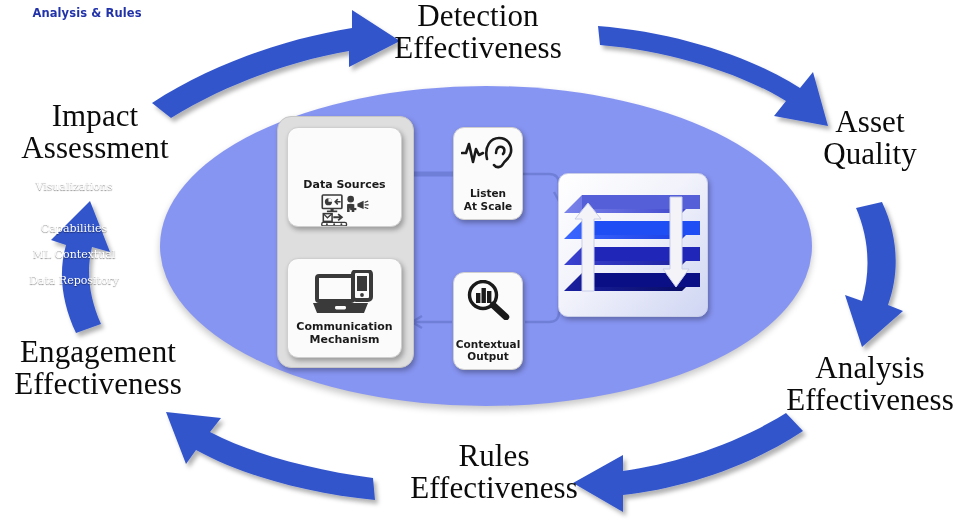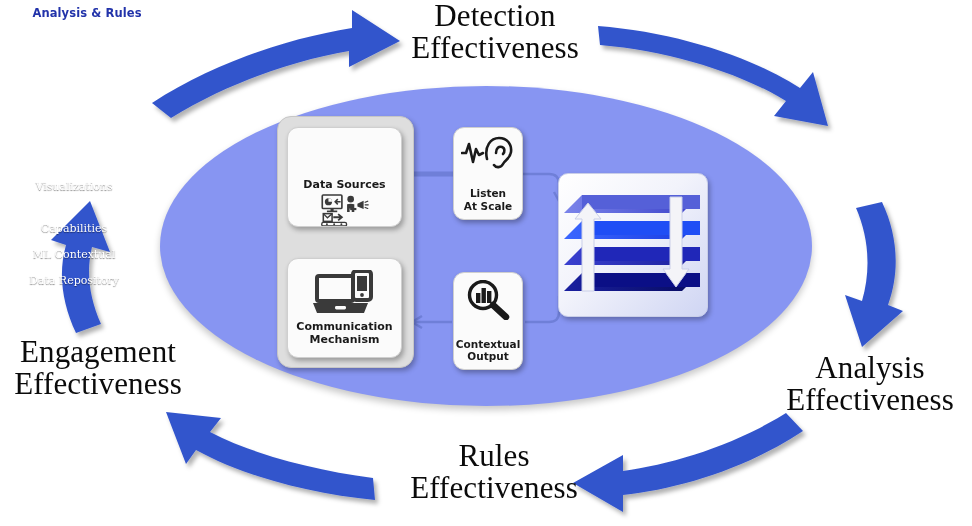--- a/index.html
+++ b/index.html
@@ -10,21 +10,21 @@
   .cycle-label{
     position:absolute;
     font-family:"Liberation Serif",serif;
     font-size:31px;
     line-height:1.04;
     color:#0b0b0b;
     text-align:center;
     white-space:pre-line;
     letter-spacing:.1px;
   }
-  #lbl-detection{left:372px;top:0px;width:246px;}
+  #lbl-detection{left:355px;top:0px;width:246px;}
   #lbl-asset{left:770px;top:106px;width:200px;}
   #lbl-analysis{left:768px;top:352px;width:204px;}
   #lbl-rules{left:378px;top:440px;width:232px;}
   #lbl-engagement{left:-2px;top:336px;width:200px;}
   #lbl-impact{left:0px;top:100px;width:190px;}
 
   
   #arrows,#inner-svg{position:absolute;left:0;top:0;width:972px;height:526px;}
   #arrows{pointer-events:none;}
 
@@ -111,26 +111,30 @@
       <path d="M803,431 C746,469 678,489 623,495 L623,512 L573,483 L623,455 L623,471 C672,464 733,446 786,413 Z"></path>
 
       <path d="M375,500 C310,494 243,476 196,450 L186,464 L166,412 L221,418 L210,432 C252,454 313,470 373,478 Z"></path>
 
       <path d="M76,333 C62,303 58,273 66,245 L51,240 L90,201 L110,252 L92,247 C86,271 89,297 101,324 Z"></path>
     </g>
   </svg>
 
   <div class="cycle-label" id="lbl-detection">Detection
 Effectiveness</div>
+  <div class="cycle-label" id="lbl-asset">Asset
+Quality</div>
   <div class="cycle-label" id="lbl-analysis">Analysis
 Effectiveness</div>
   <div class="cycle-label" id="lbl-rules">Rules
 Effectiveness</div>
   <div class="cycle-label" id="lbl-engagement">Engagement
 Effectiveness</div>
+  <div class="cycle-label" id="lbl-impact">Impact
+Assessment</div>
 
   <div id="ellipse"></div>
 
   <svg id="inner-svg" viewBox="0 0 972 526">
     <g fill="none" stroke="#6f7fd8" stroke-width="3">
 
       <path d="M405,174 L455,174" stroke-width="5"></path>
 
       <path d="M522,174 L549,174 Q559,174 559,184 L559,196" stroke-width="2.4"></path>
       <path d="M554,192 L559,201 L564,192" stroke-width="2.4"></path>

